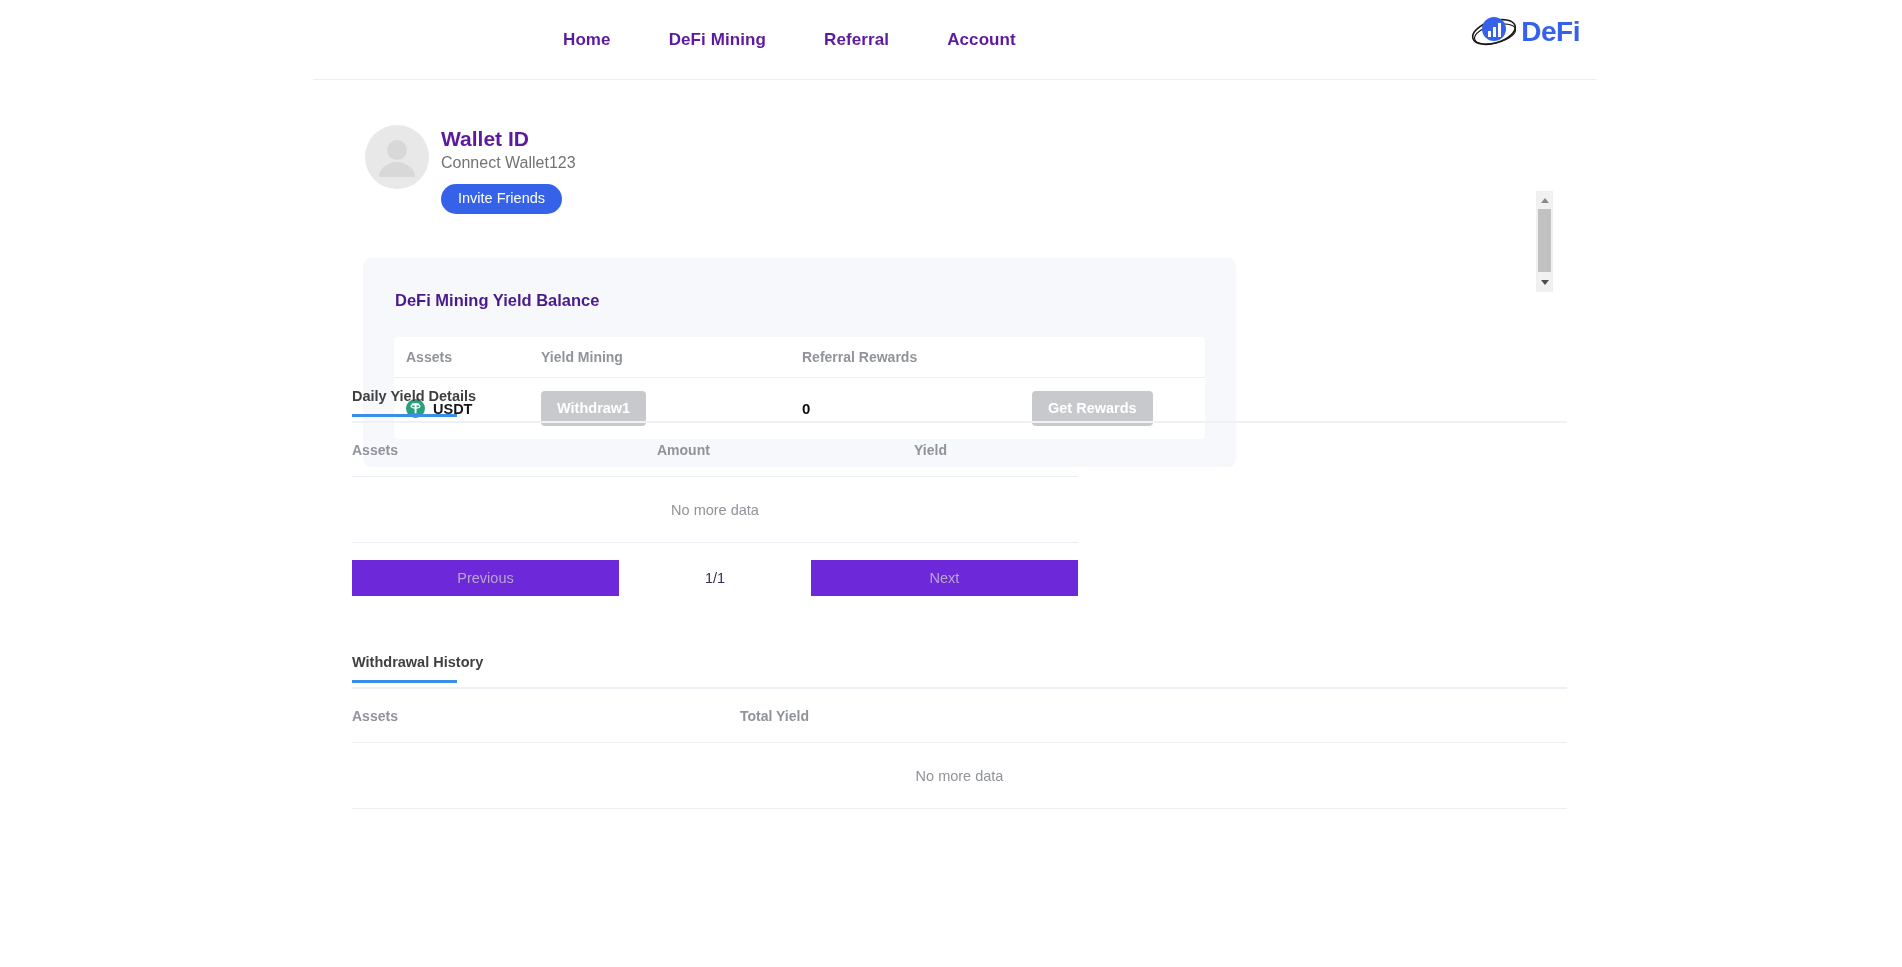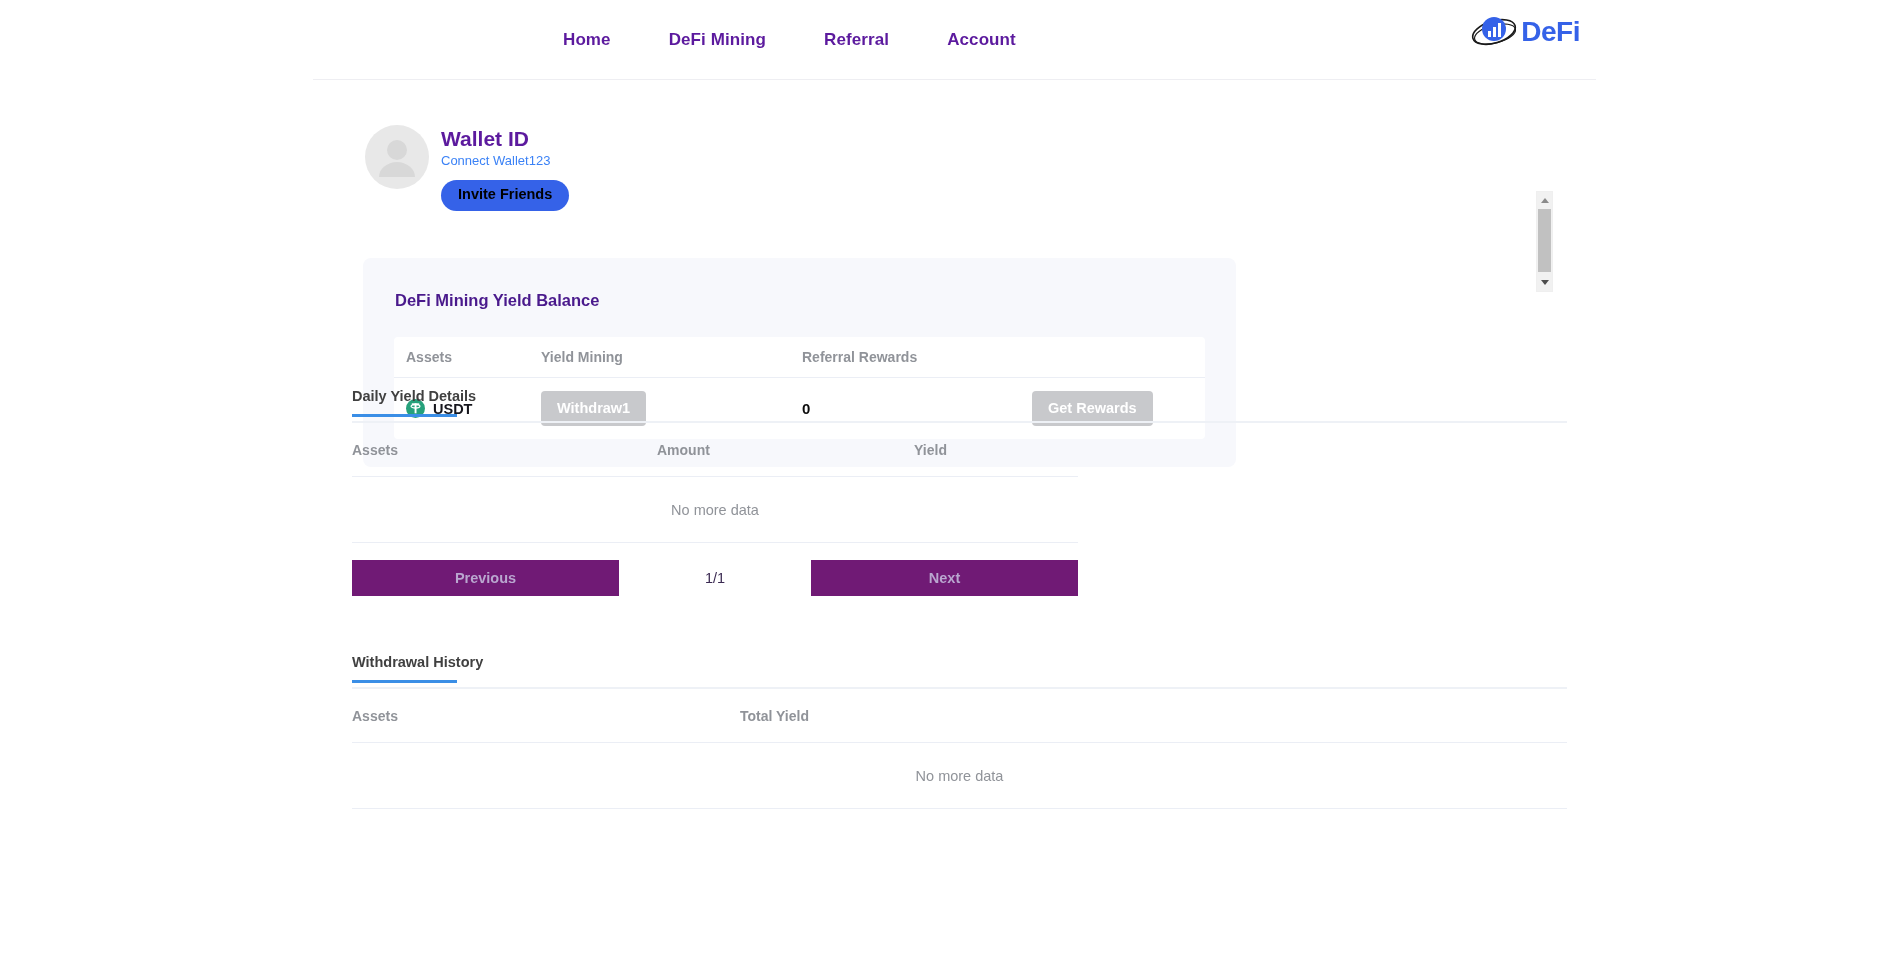--- a/index.html
+++ b/index.html
@@ -96,31 +96,31 @@
   .avatar svg { position:absolute; left:0; top:0; }
   .profile-info { padding-top: 2px; }
   .wallet-id {
     font-size: 21px;
     font-weight: bold;
     color: #5c1a9e;
     margin: 0 0 3px 0;
     line-height: 1.15;
   }
   .wallet-connect {
-    font-size: 13px;
-    color: #3b82f6;
+    font-size: 16px;
+    color: #737373;
     margin-bottom: 11px;
     line-height: 1.15;
   }
   .invite-btn {
     display: inline-block;
     background: #3562e8;
-    color: #000000;
-    font-size: 14.5px;
-    font-weight: bold;
+    color: #ffffff;
+    font-size: 14.5px;
+    font-weight: normal;
     border: none;
     border-radius: 18px;
     padding: 7px 17px 8px 17px;
     cursor: pointer;
     font-family: inherit;
     line-height: 1.1;
   }
 
   
   .mini-scroll {
@@ -286,30 +286,29 @@
 
   
   .pagination {
     display: flex;
     align-items: stretch;
     margin-top: 17px;
     height: 36px;
   }
   .page-btn {
     flex: 1;
-    background: #701a75;
+    background: #6d28d9;
     display: flex;
     align-items: center;
     justify-content: center;
     font-size: 14.5px;
     color: #b9a6cf;
     cursor: pointer;
     border: none;
     font-family: inherit;
-    font-weight: bold;
   }
   .page-indicator {
     width: 192px;
     flex: none;
     display: flex;
     align-items: center;
     justify-content: center;
     font-size: 14.5px;
     color: #3b2a52;
   }

